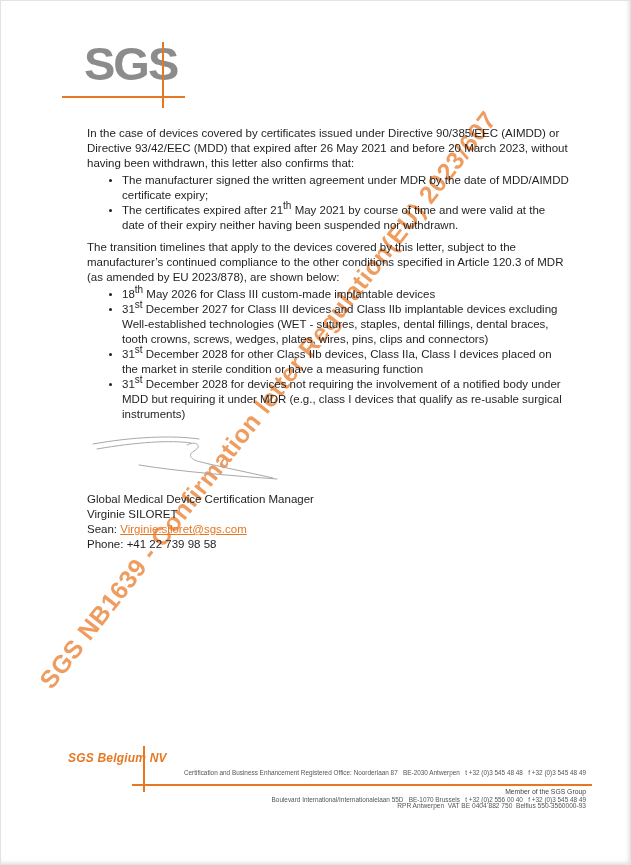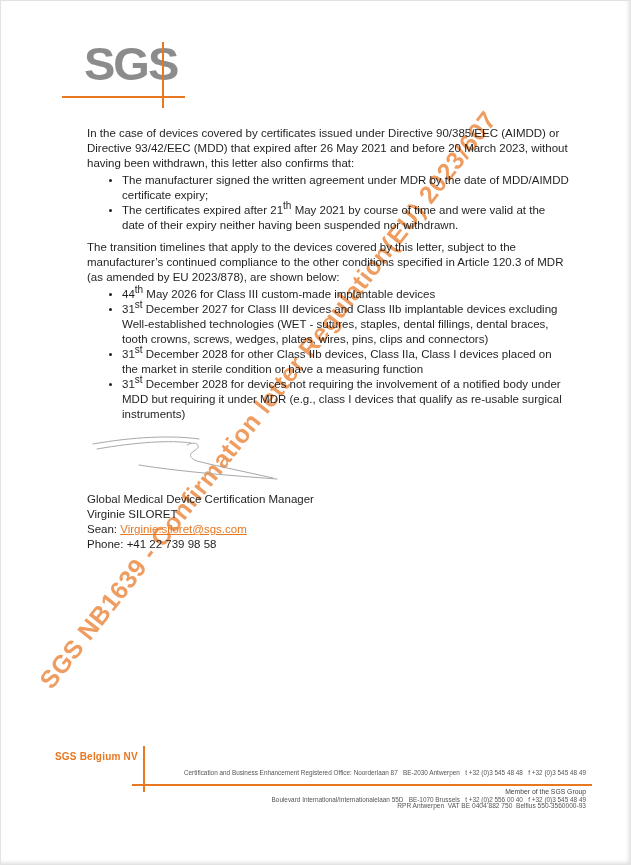--- a/index.html
+++ b/index.html
@@ -55,22 +55,22 @@
   .on-behalf{margin-top:20px !important;}
   .signature-wrap{margin-top:8px;height:60px;position:relative;}
   .sig-block{margin-top:2px;}
   .sig-block div{height:15px;}
   .email-link{color:var(--accent);text-decoration:underline;}
   .table-caption{margin-top:52px !important;}
   
   .footer{position:absolute;left:0;top:0;width:631px;height:865px;z-index:1;pointer-events:none;}
   .footer *{pointer-events:auto;}
   .footer-company{
-    position:absolute;left:55px;top:751px;
-    font-size:10px;color:var(--accent);font-weight:bold;letter-spacing:0.2px;
+    position:absolute;left:68px;top:751px;
+    font-size:12px;color:var(--accent);font-weight:bold;letter-spacing:0.2px;font-style:italic;
   }
   .footer-vline{position:absolute;left:143px;top:746px;width:2px;height:46px;background:var(--accent);}
   .footer-address{
     position:absolute;right:45px;top:750px;
     text-align:right;font-size:6.4px;line-height:9px;color:#555;
     white-space:pre;
   }
   .footer-hline{position:absolute;left:132px;top:784px;width:460px;height:2px;background:var(--accent);}
   .footer-member{
     position:absolute;right:45px;top:788px;
@@ -98,21 +98,21 @@
     <p>In the case of devices covered by certificates issued under Directive 90/385/EEC (AIMDD) or Directive 93/42/EEC (MDD) that expired after 26 May 2021 and before 20 March 2023, without having been withdrawn, this letter also confirms that:</p>
 
     <ul>
       <li><span>The manufacturer signed the written agreement under MDR by the date of MDD/AIMDD certificate expiry;</span><sup></sup><span></span></li>
       <li><span>The certificates expired after 21</span><sup>th</sup><span> May 2021 by course of time and were valid at the date of their expiry neither having been suspended nor withdrawn.</span></li>
     </ul>
 
     <p class="para2">The transition timelines that apply to the devices covered by this letter, subject to the manufacturer’s continued compliance to the other conditions specified in Article 120.3 of MDR (as amended by EU 2023/878), are shown below:</p>
 
     <ul>
-      <li><span>44</span><sup>th</sup><span> May 2026 for Class III custom-made implantable devices</span></li>
+      <li><span>18</span><sup>th</sup><span> May 2026 for Class III custom-made implantable devices</span></li>
       <li><span>31</span><sup>st</sup><span> December 2027 for Class III devices and Class IIb implantable devices excluding Well-established technologies (WET - sutures, staples, dental fillings, dental braces, tooth crowns, screws, wedges, plates, wires, pins, clips and connectors)</span></li>
       <li><span>31</span><sup>st</sup><span> December 2028 for other Class IIb devices, Class IIa, Class I devices placed on the market in sterile condition or have a measuring function</span></li>
       <li><span>31</span><sup>st</sup><span> December 2028 for devices not requiring the involvement of a notified body under MDD but requiring it under MDR (e.g., class I devices that qualify as re-usable surgical instruments)</span></li>
     </ul>
 
 
     <div class="signature-wrap">
       <svg width="200" height="58" viewBox="0 0 200 58">
         <g fill="none" stroke="#a8a8a8" stroke-width="1" stroke-linecap="round">
           <path d="M6 14 C 45 7, 85 5, 112 9"></path>

